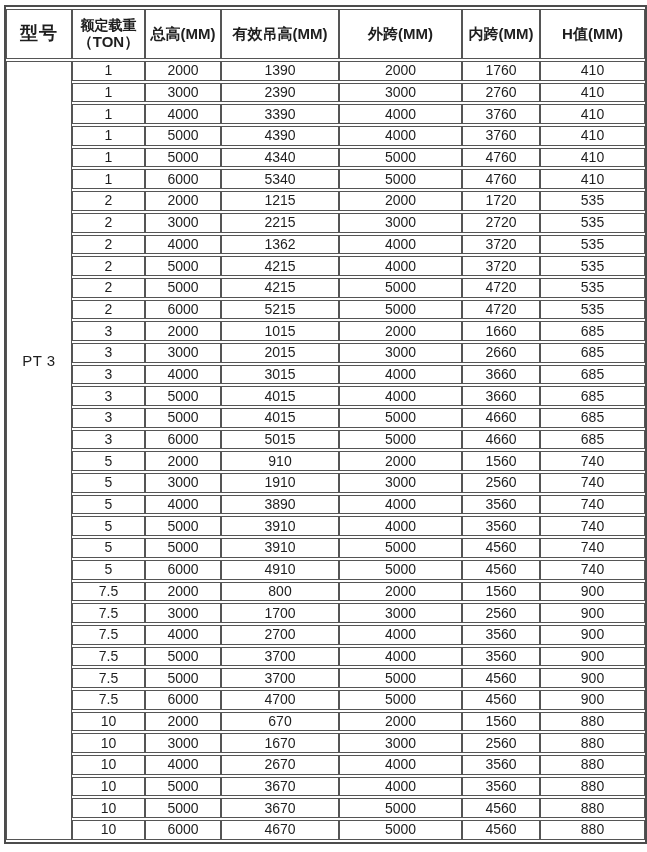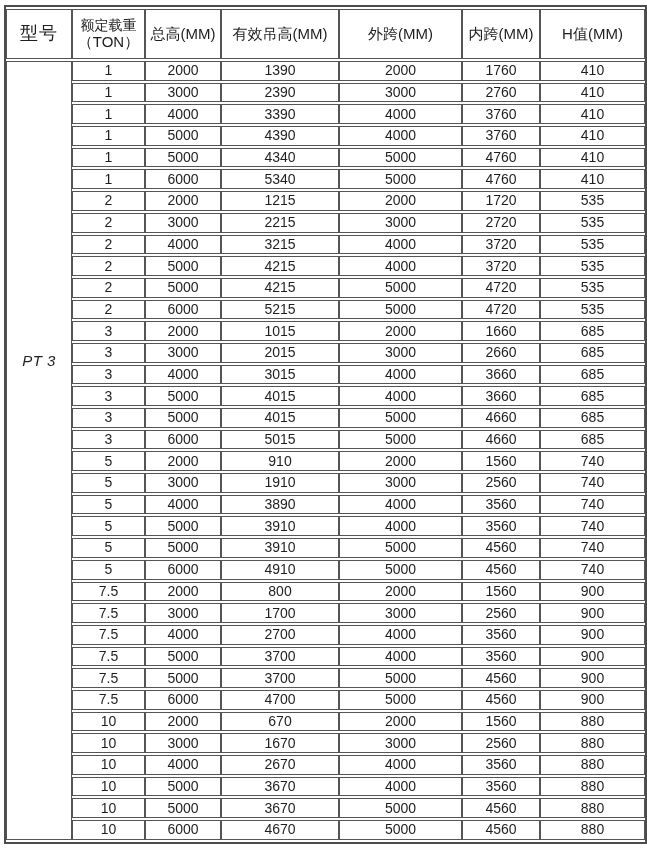--- a/index.html
+++ b/index.html
@@ -32,35 +32,34 @@
     background: #ffffff;
     text-align: center;
     vertical-align: middle;
     padding: 0;
     overflow: hidden;
     white-space: nowrap;
   }
   thead th {
     height: 48px;
     font-size: 15px;
-    font-weight: normal;
+    font-weight: bold;
     line-height: 1.2;
   }
   thead th.col-model { font-size: 18px; letter-spacing: 1px; }
   thead th.col-rated-load { font-size: 14px; }
   thead th .h-line2 { font-size: 15px; }
   tbody td {
     height: 17.7px;
     font-size: 14px;
     line-height: 17px;
   }
   tbody td.model-cell {
     vertical-align: top;
     font-size: 15px;
-    font-style: italic;
   }
   tbody td.model-cell .model-label {
     margin-top: 290px;
     letter-spacing: 0.5px;
   }
 </style>
 </head>
 <body>
 
 <div class="page">
@@ -164,21 +163,21 @@
           <td>2</td>
           <td>3000</td>
           <td>2215</td>
           <td>3000</td>
           <td>2720</td>
           <td>535</td>
         </tr>
         <tr>
           <td>2</td>
           <td>4000</td>
-          <td>3215</td>
+          <td>1362</td>
           <td>4000</td>
           <td>3720</td>
           <td>535</td>
         </tr>
         <tr>
           <td>2</td>
           <td>5000</td>
           <td>4215</td>
           <td>4000</td>
           <td>3720</td>

